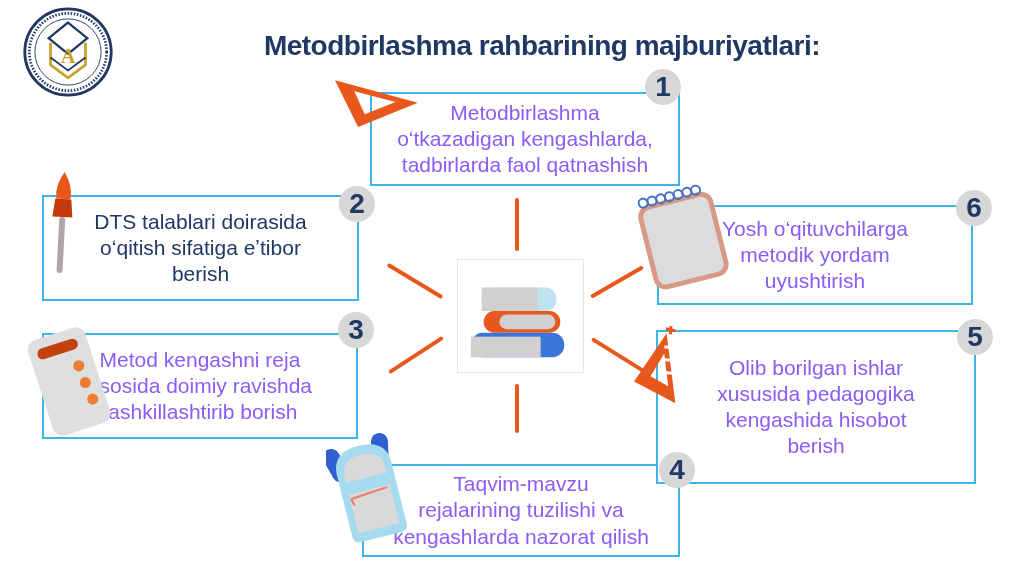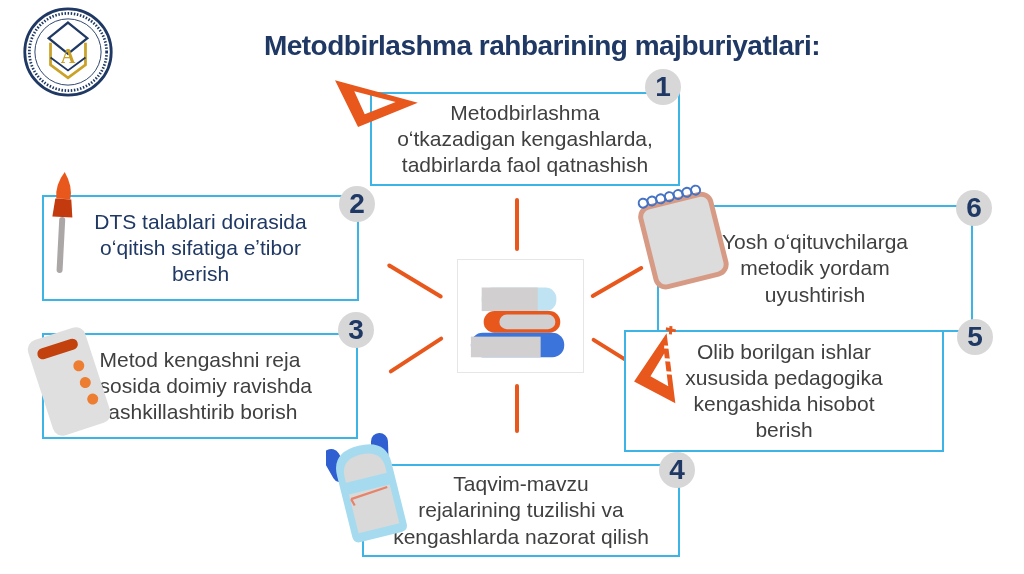--- a/index.html
+++ b/index.html
@@ -7,30 +7,30 @@
     position:relative;width:1024px;height:574px;background:#ffffff;
     font-family:"Liberation Sans",sans-serif;overflow:hidden;margin:0 auto;
   }
   .title{
     position:absolute;left:60px;right:0;top:30px;text-align:center;
     font-size:28px;font-weight:bold;color:#1F3864;letter-spacing:-0.5px;
   }
   .tbox{
     position:absolute;border:2px solid #3CB4E6;background:#fff;
     display:flex;align-items:center;justify-content:center;text-align:center;
-    font-size:21px;line-height:1.24;color:#404040;box-sizing:border-box;
+    font-size:21px;line-height:1.24;color:#8b5cf6;box-sizing:border-box;
     white-space:pre-line;z-index:1;
   }
   .navy-text{color:#1F3864;}
   .box1{left:370px;top:92px;width:310px;height:94px;}
   .box2{left:42px;top:195px;width:317px;height:106px;}
   .box3{left:42px;top:333px;width:316px;height:106px;}
   .box4{left:362px;top:464px;width:318px;height:93px;}
-  .box5{left:624px;top:330px;width:320px;height:122px;}
-  .box6{left:657px;top:205px;width:316px;height:127px;}
+  .box5{left:656px;top:330px;width:320px;height:154px;}
+  .box6{left:657px;top:205px;width:316px;height:100px;}
   .num{
     position:absolute;width:36px;height:36px;border-radius:50%;
     background:#D7D7D7;color:#1F3864;font-weight:bold;font-size:28px;
     display:flex;align-items:center;justify-content:center;z-index:3;
   }
   .n1{left:645px;top:69px;}  .n2{left:339px;top:186px;}
   .n3{left:338px;top:312px;} .n4{left:659px;top:452px;}
   .n5{left:957px;top:319px;} .n6{left:956px;top:190px;}
   .center-card{
     position:absolute;left:457px;top:259px;width:127px;height:114px;

